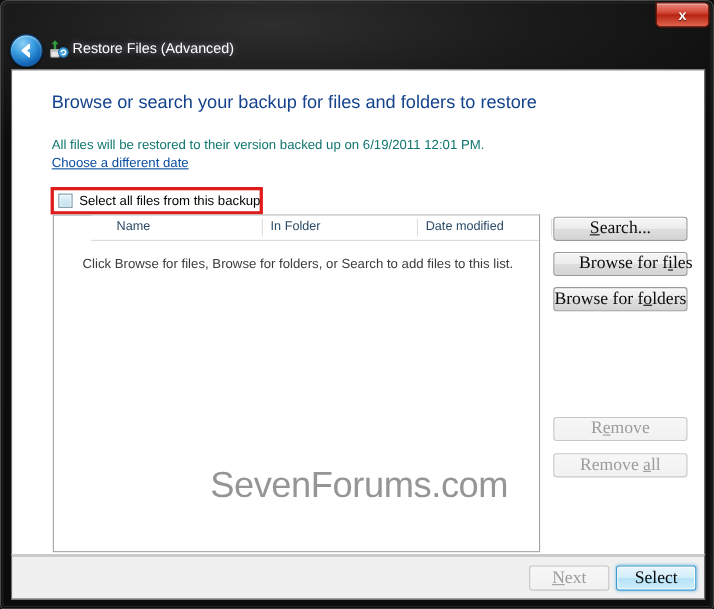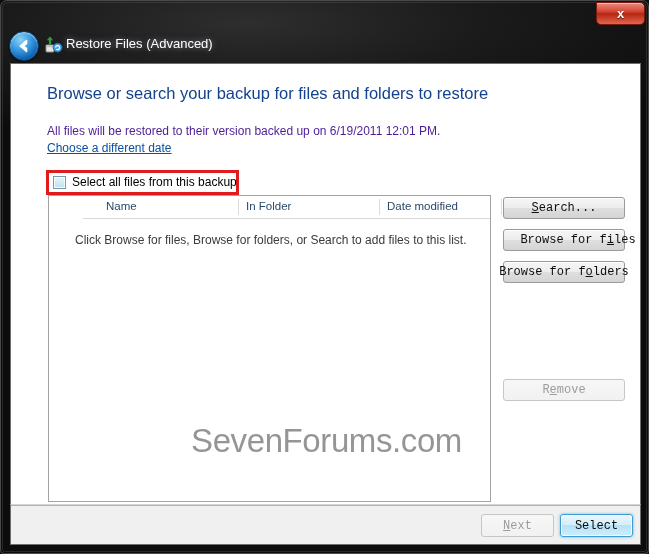--- a/index.html
+++ b/index.html
@@ -106,21 +106,21 @@
     position: absolute;
     left: 36px; top: 20px;
     color: #14428c;
     font-size: 16.5px;
     font-family: "Liberation Sans", sans-serif;
     white-space: nowrap;
   }
   #restore-info {
     position: absolute;
     left: 36px; top: 60px;
-    color: #4c1d95;
+    color: #0f766e;
     font-size: 12px;
     white-space: nowrap;
   }
   #choose-date-link {
     position: absolute;
     left: 36px; top: 77px;
     color: #0b4ea2;
     font-size: 12px;
     text-decoration: underline;
     cursor: default;
@@ -211,22 +211,22 @@
     opacity: 0.92;
     text-shadow: 0 1px 0 rgba(255,255,255,0.7);
     pointer-events: none;
     white-space: nowrap;
   }
 
   
   .btn {
     position: absolute;
     box-sizing: border-box;
-    font-size: 12px;
-    font-family: Liberation Mono, monospace;
+    font-size: 16px;
+    font-family: Liberation Serif, serif;
     color: #0d0d0d;
     background: linear-gradient(180deg, #f6f6f6 0%, #ededed 48%, #dfdfdf 50%, #d4d4d4 100%);
     border: 1px solid #9a9a9a;
     border-radius: 3px;
     display: flex;
     align-items: center;
     justify-content: center;
     cursor: default;
     box-shadow: inset 0 1px 0 #ffffff;
     white-space: nowrap;
@@ -340,20 +340,23 @@
     </div>
     <div class="btn" id="btn-browse-files">
       <span><span>Browse for f</span><u>i</u><span>les</span></span>
     </div>
     <div class="btn" id="btn-browse-folders">
       <span><span>Browse for f</span><u>o</u><span>lders</span></span>
     </div>
     <div class="btn disabled" id="btn-remove">
       <span><span>R</span><u>e</u><span>move</span></span>
     </div>
+    <div class="btn disabled" id="btn-remove-all">
+      <span><span>Remove </span><u>a</u><span>ll</span></span>
+    </div>
   </div>
 
   <div id="footer">
     <div id="footer-topline"></div>
     <div class="btn disabled" id="btn-next">
       <span><span></span><u>N</u><span>ext</span></span>
     </div>
     <div class="btn" id="btn-cancel">
       <span>Select</span>
     </div>

